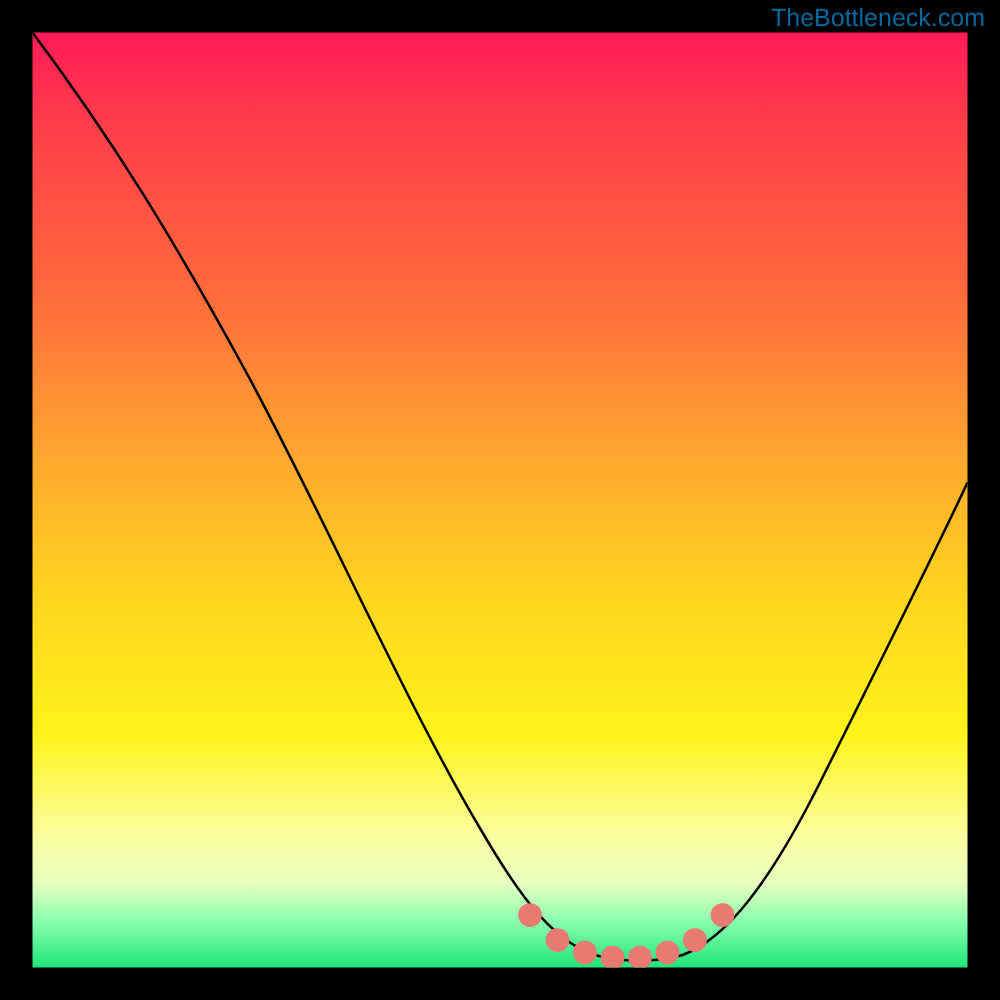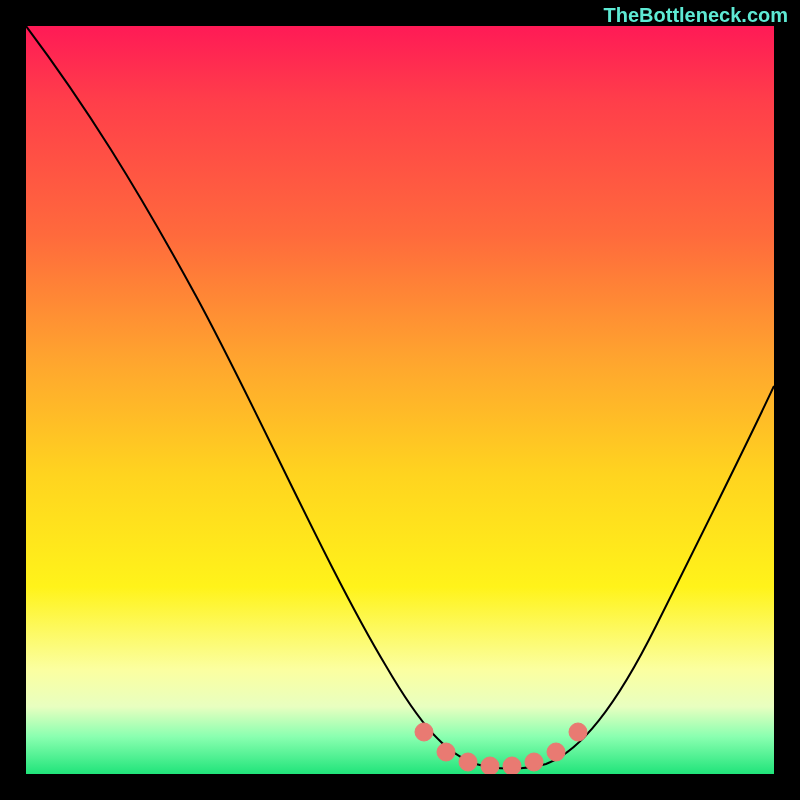--- a/index.html
+++ b/index.html
@@ -38,22 +38,22 @@
       #8affb0 95%,
       #20e47a 100%
     );
   }
   .watermark {
     position: absolute;
     top: 4px;
     right: 12px;
     font-family: Arial, sans-serif;
     font-size: 20px;
-    font-weight: 700;
-    color: #5eead4;
+    font-weight: 400;
+    color: #0369a1;
     letter-spacing: 0;
     text-align: center;
   }
   svg.curve {
     position: absolute;
     left: 0;
     top: 0;
     width: 748px;
     height: 748px;
     pointer-events: none;

